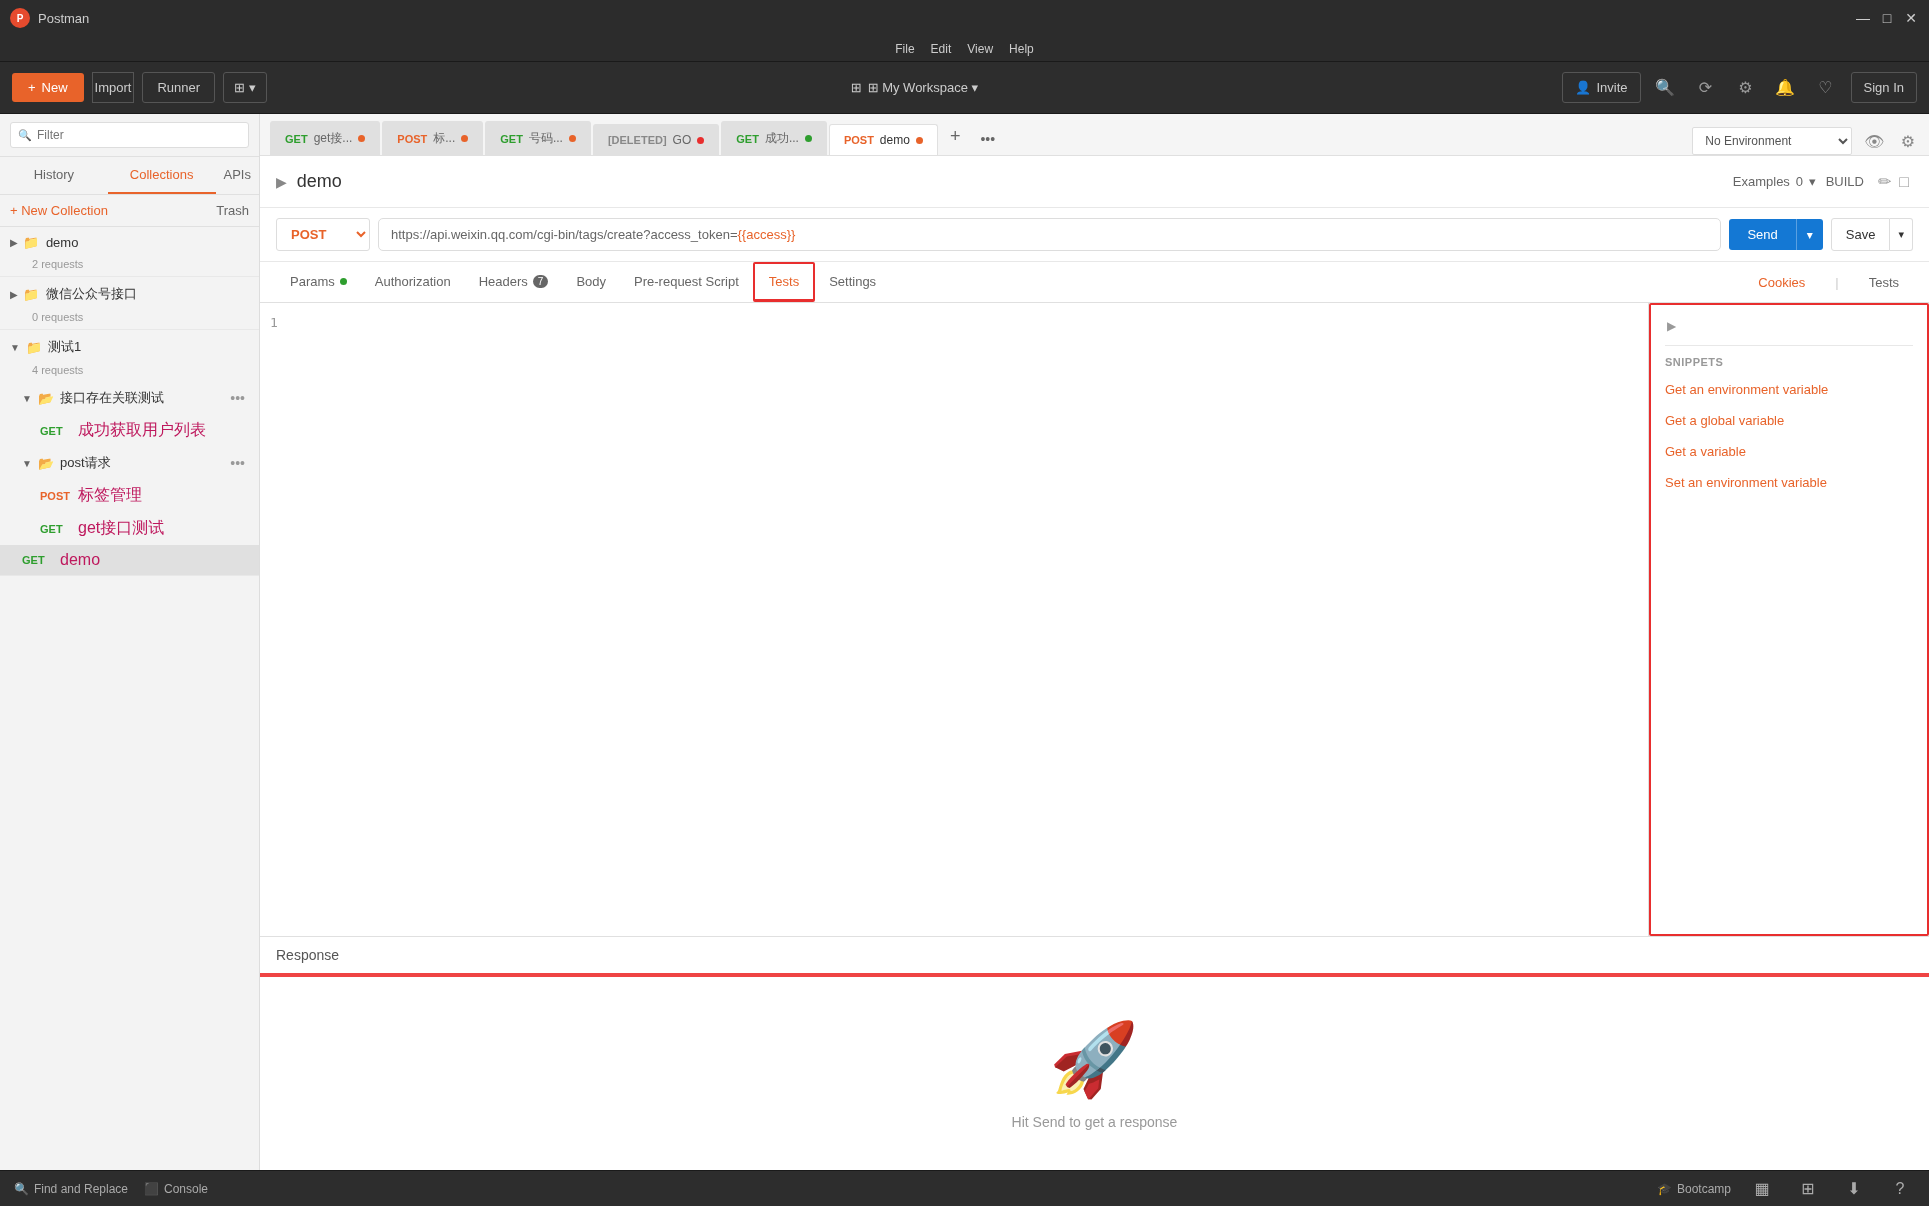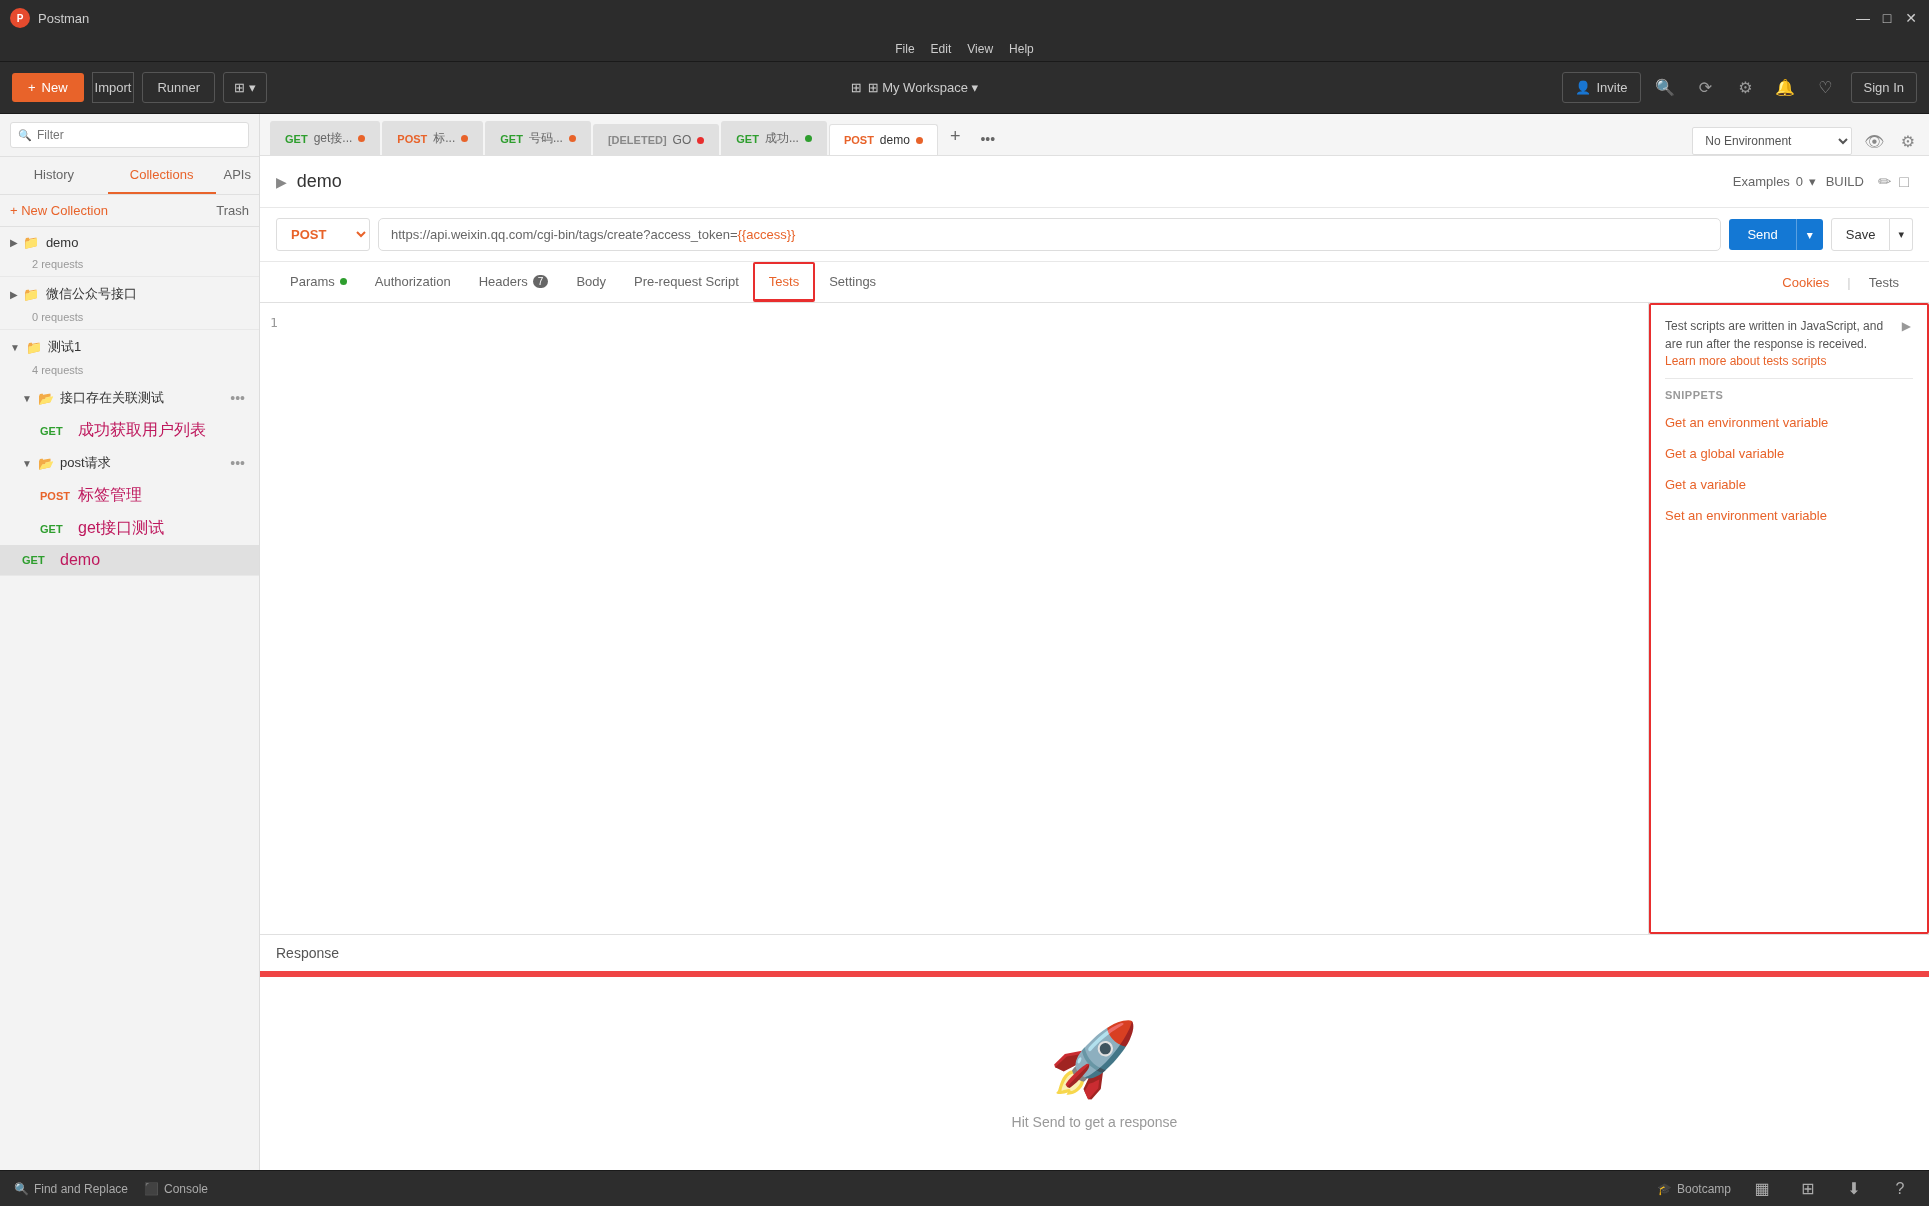--- a/index.html
+++ b/index.html
@@ -103,21 +103,21 @@
     .btn-send-arrow { background: #1478d4; color: white; border: none; border-left: 1px solid rgba(255,255,255,0.3); padding: 8px 10px; border-radius: 0 3px 3px 0; cursor: pointer; font-size: 12px; }
     .btn-save { background: white; color: #333; border: 1px solid #ddd; padding: 8px 14px; border-radius: 3px 0 0 3px; cursor: pointer; font-size: 13px; }
     .btn-save-arrow { background: white; color: #333; border: 1px solid #ddd; border-left: none; padding: 8px 8px; border-radius: 0 3px 3px 0; cursor: pointer; font-size: 11px; }
 
     
     .req-tabs { display: flex; border-bottom: 1px solid #e0e0e0; padding: 0 16px; }
     .req-tab { padding: 10px 14px; cursor: pointer; font-size: 13px; color: #666; border-bottom: 2px solid transparent; display: flex; align-items: center; gap: 5px; }
     .req-tab.active { color: #e8632a; border-bottom: 2px solid #e8632a; font-weight: 500; }
     .req-tab-dot { width: 7px; height: 7px; border-radius: 50%; background: #2e9e2e; display: inline-block; }
     .req-tab-count { background: #666; color: white; border-radius: 8px; padding: 1px 5px; font-size: 10px; }
-    .req-tabs-right { margin-left: auto; display: flex; align-items: center; gap: 4px; }
+    .req-tabs-right { margin-left: auto; display: flex; align-items: center; gap: 16px; }
     .req-tab-link { padding: 10px 14px; cursor: pointer; font-size: 13px; color: #666; }
 
     
     .content-split { display: flex; flex: 1; overflow: hidden; }
     .editor-area { flex: 1; background: white; border-right: 1px solid #e0e0e0; padding: 10px; font-family: monospace; font-size: 13px; color: #333; display: flex; }
     .line-numbers { color: #999; margin-right: 12px; user-select: none; font-size: 13px; line-height: 1.6; }
     .code-content { flex: 1; color: #333; font-size: 13px; line-height: 1.6; }
 
     
     .snippets-panel { width: 280px; background: white; border-left: 2px solid #e82e2e; display: flex; flex-direction: column; overflow-y: auto; }
@@ -407,45 +407,41 @@
 
       <div class="editor-area">
         <div class="line-numbers">
           <div>1</div>
         </div>
         <div class="code-content"></div>
       </div>
 
       <div class="snippets-panel highlight-box" style="border:2px solid #e82e2e;">
         <div class="snippets-header-row">
-          <div class="snippets-text">
-            <p class="snippets-desc">Test scripts are written in JavaScript, and are run after the response is received.</p>
-            <a class="snippets-link">Learn more about tests scripts</a>
-          </div>
           <button class="snippets-expand">▶</button>
         </div>
         <div class="snippets-divider"></div>
         <div class="snippets-title">SNIPPETS</div>
         <div class="snippet-item">
           <a class="snippet-link">Get an environment variable</a>
         </div>
         <div class="snippet-item">
           <a class="snippet-link">Get a global variable</a>
         </div>
         <div class="snippet-item">
           <a class="snippet-link">Get a variable</a>
         </div>
         <div class="snippet-item">
           <a class="snippet-link">Set an environment variable</a>
         </div>
       </div>
     </div>
 
     <div style="border-top:1px solid #e0e0e0; background:white; flex-shrink:0;">
-      <div style="padding:10px 16px; border-bottom:6px solid #ef4444;">
+      <div style="padding:10px 16px; border-bottom:4px solid #ef4444;">
         <span style="font-size:14px; color:#555; font-weight:500;">Response</span>
       </div>
       <div class="empty-state">
         <div style="font-size:72px; color:#ddd; margin-bottom:12px;">🚀</div>
         <p style="font-size:14px; color:#999;">Hit Send to get a response</p>
       </div>
     </div>
 
   </div>
 </div>

